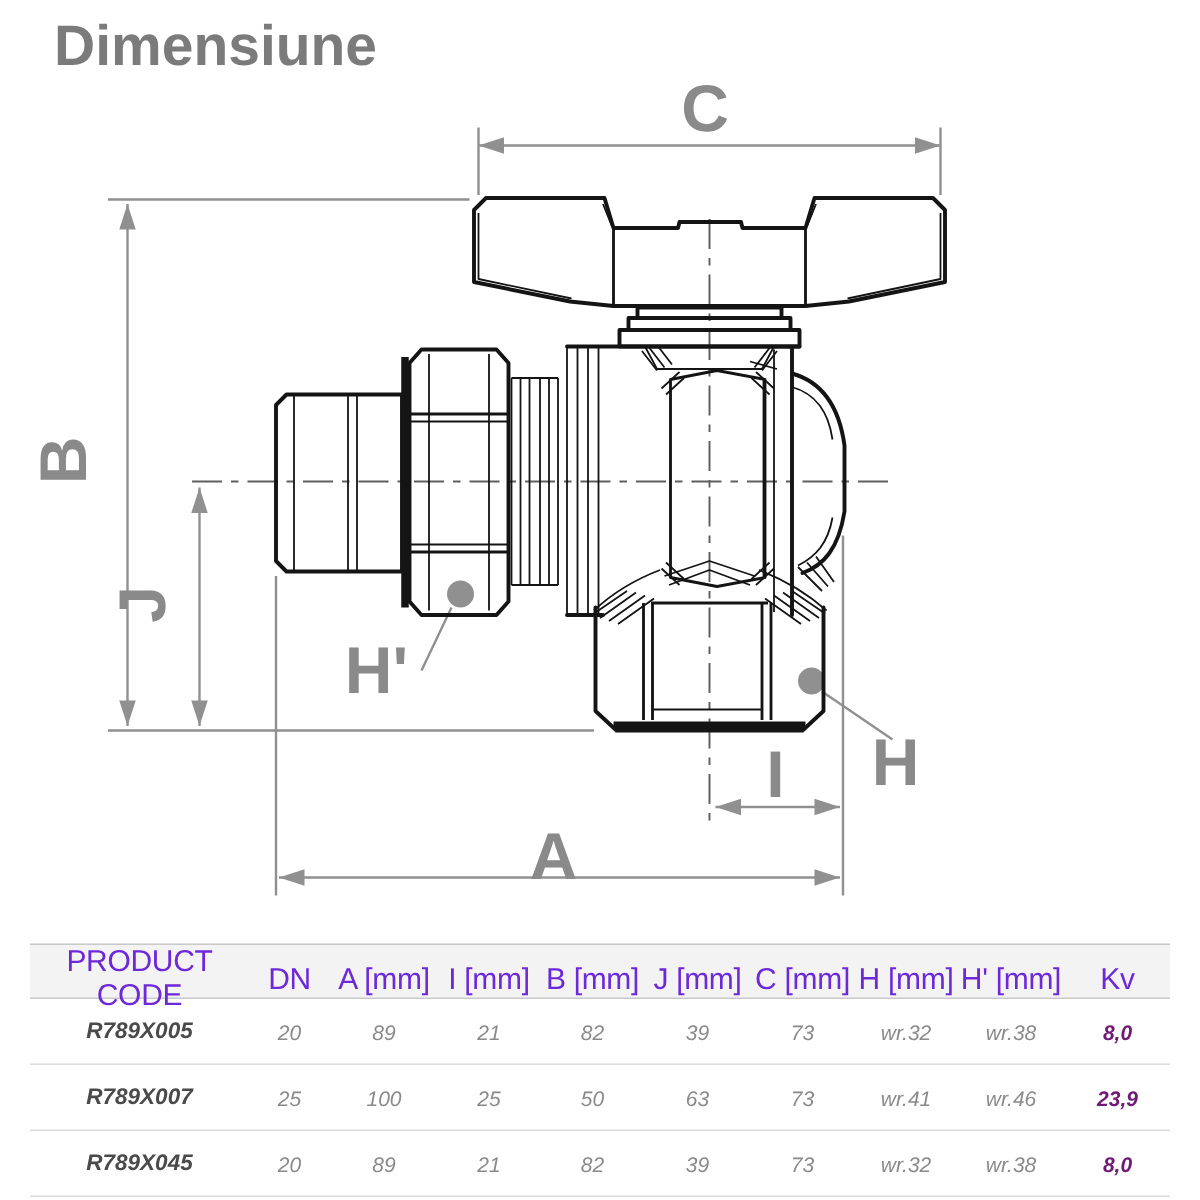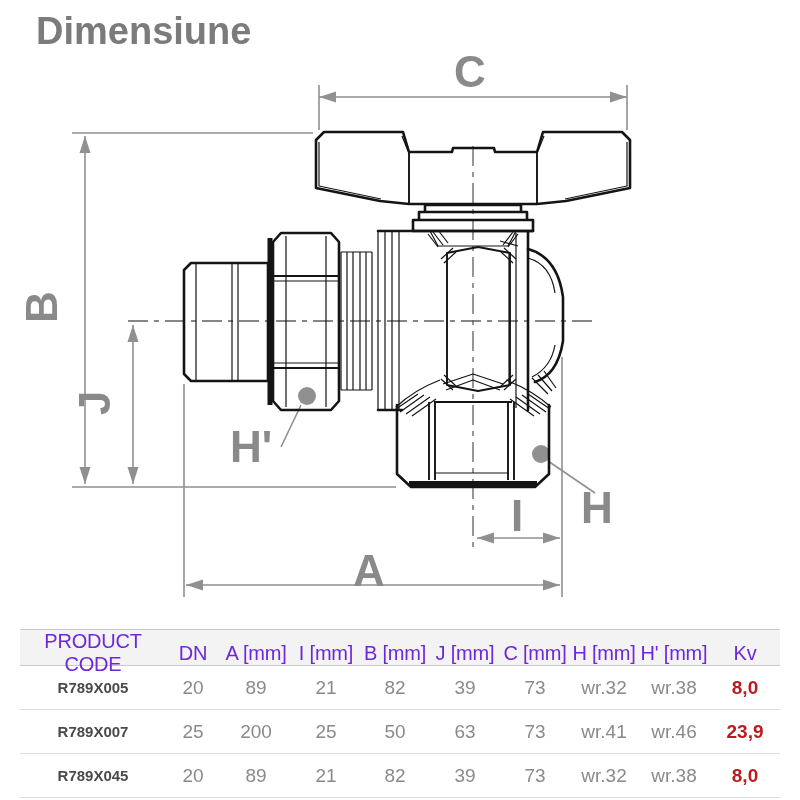--- a/index.html
+++ b/index.html
@@ -9,24 +9,24 @@
          color:#7b7b7b;letter-spacing:0px;}
   #drawing{position:absolute;left:0;top:0;width:800px;height:622px;}
 
   
   #spec-table{position:absolute;left:20px;top:629px;width:760px;}
   .row{display:grid;grid-template-columns:146px 54px 72px 68px 70px 70px 70px 68px 72px 70px;
        align-items:center;}
   .thead{height:35px;background:#f3f3f3;border-top:1px solid #c9c9c9;
          border-bottom:1px solid #c9c9c9;}
   .th{font-size:20px;color:#6d28d9;text-align:center;letter-spacing:-0.2px;}
-  .tr{height:43px;border-bottom:1px solid #dcdcdc;}
-  .td{font-size:19px;color:#8a8a8a;text-align:center;}
+  .tr{height:43px;border-bottom:1px solid #dcdcdc;font-style:italic;}
+  .td{font-size:14px;color:#8a8a8a;text-align:center;}
   .td.code{font-weight:bold;color:#4a4a4a;font-size:15px;}
-  .td.kv{font-weight:bold;color:#b91c1c;}
+  .td.kv{font-weight:bold;color:#701a75;}
 
   
   .heavy{stroke:#141414;stroke-width:2.6;fill:none;stroke-linejoin:round;stroke-linecap:round;}
   .hvy5{stroke:#141414;stroke-width:5;fill:none;stroke-linecap:butt;}
   .med{stroke:#141414;stroke-width:1.9;fill:none;stroke-linejoin:round;}
   .lt{stroke:#141414;stroke-width:1.2;fill:none;stroke-linejoin:round;}
   .dim{stroke:#909090;stroke-width:1.6;fill:none;}
   .dimfill{fill:#909090;stroke:none;}
   .cline{stroke:#5f5f5f;stroke-width:1.3;fill:none;stroke-dasharray:20 6 5 6;}
   .dimtext{fill:#8a8a8a;font-family:"Liberation Sans",sans-serif;font-weight:bold;
@@ -148,21 +148,21 @@
       <div class="td">39</div>
       <div class="td">73</div>
       <div class="td">wr.32</div>
       <div class="td">wr.38</div>
       <div class="td kv">8,0</div>
     </div>
 
     <div class="row tr">
       <div class="td code">R789X007</div>
       <div class="td">25</div>
-      <div class="td">200</div>
+      <div class="td">100</div>
       <div class="td">25</div>
       <div class="td">50</div>
       <div class="td">63</div>
       <div class="td">73</div>
       <div class="td">wr.41</div>
       <div class="td">wr.46</div>
       <div class="td kv">23,9</div>
     </div>
 
     <div class="row tr">

